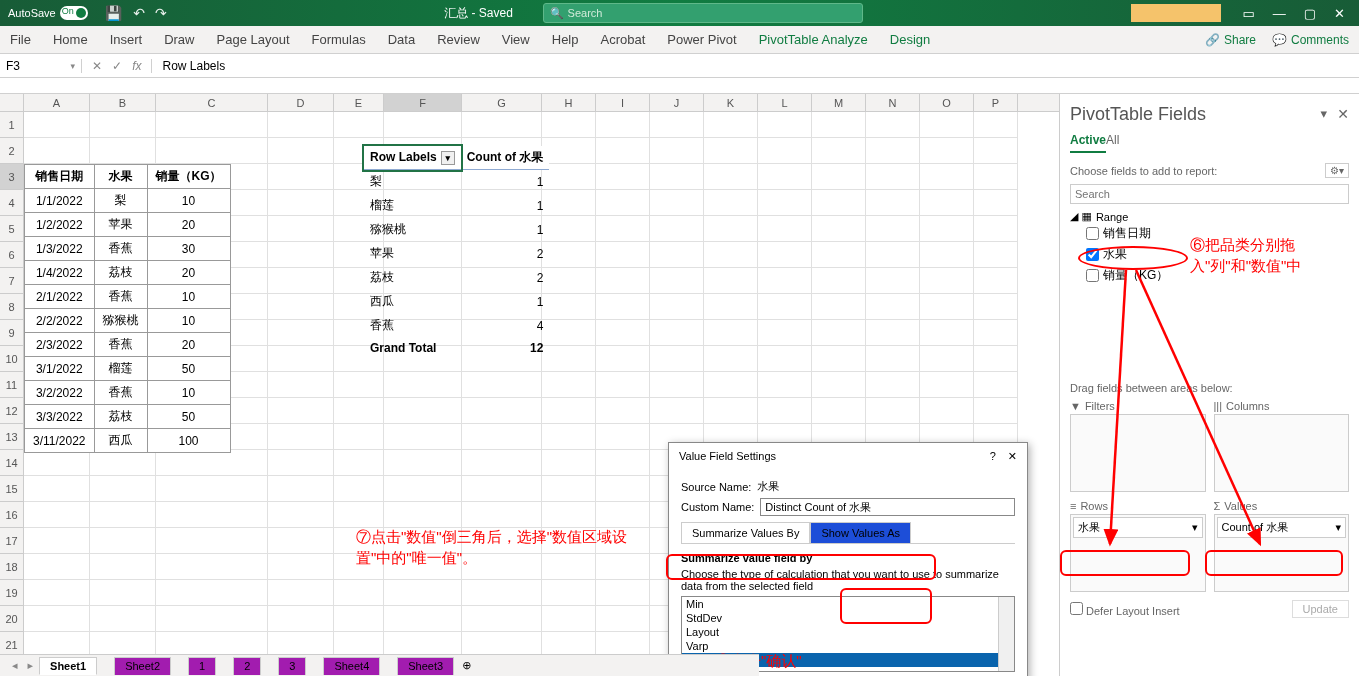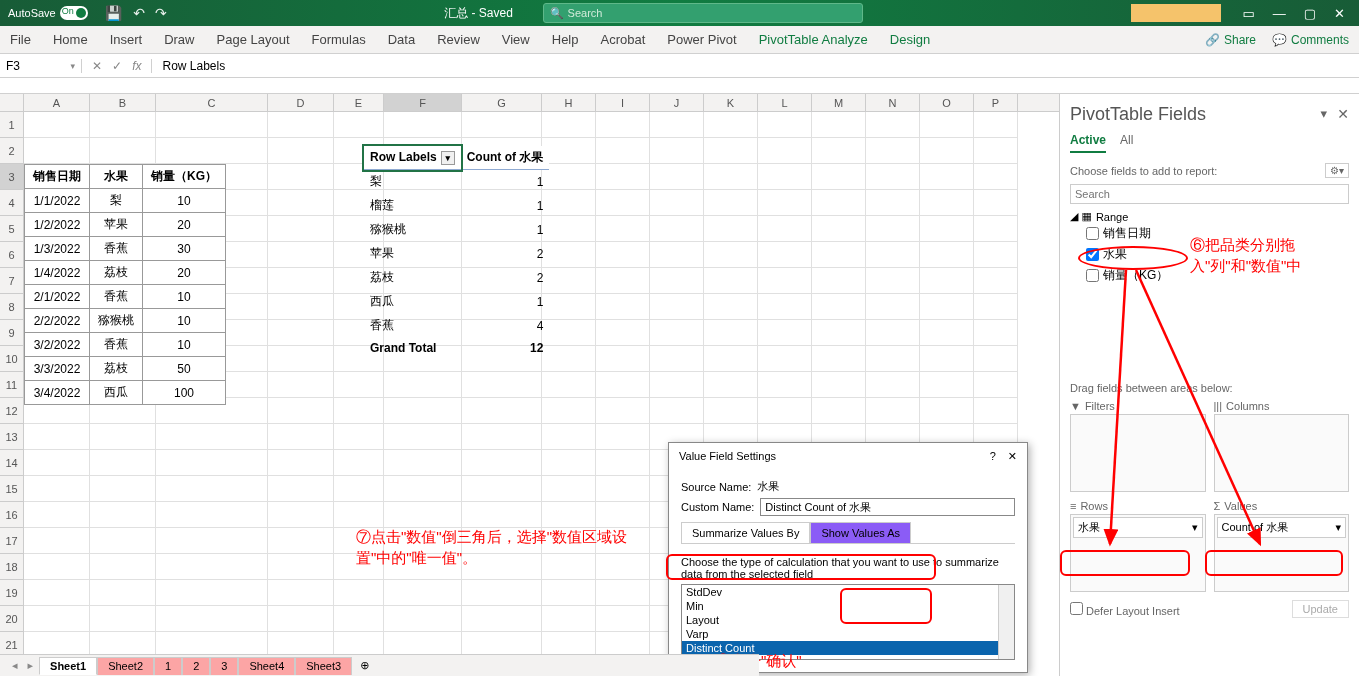--- a/index.html
+++ b/index.html
@@ -46,51 +46,51 @@
 .pivot .hdr td{border-bottom:1px solid #8faad2;font-weight:bold;background:#fff;}
 .pivot .gt td{border-top:1px solid #8faad2;font-weight:bold;}
 .pivot .sel{outline:2px solid #217346;background:#e8f1e6;}
 .dropbtn{display:inline-block;width:14px;height:14px;border:1px solid #999;background:#f0f0f0;font-size:9px;text-align:center;line-height:12px;margin-left:4px;}
 .dialog { position:absolute; left:668px; top:348px; width:360px; background:#fff; border:1px solid #888; box-shadow:2px 2px 8px rgba(0,0,0,.3); font-size:11px;}
 .dlg-title{height:26px;display:flex;align-items:center;padding:0 10px;justify-content:space-between;border-bottom:0;}
 .dlg-body{padding:6px 12px 12px;}
 .dlg-row{display:flex;align-items:center;gap:6px;margin:4px 0;}
 .dlg-input{flex:1;border:1px solid #888;padding:2px 4px;font-size:11px;}
 .dlg-tabs{display:flex;border-bottom:1px solid #ccc;margin-top:6px;}
-.dlg-tab{padding:4px 10px;border:1px solid #ccc;border-bottom:none;background:#8b5cf6;font-size:11px;}
+.dlg-tab{padding:4px 10px;border:1px solid #ccc;border-bottom:none;background:#1d4ed8;font-size:11px;}
 .dlg-tab.active{background:#fff;}
 .listbox{border:1px solid #888;height:76px;overflow:hidden;margin-top:4px;font-size:11px;position:relative;}
 .listbox div{padding:1px 4px;}
 .listbox .hilite{background:#0a64ad;color:#fff;}
 .listbox-scroll{position:absolute;right:0;top:0;width:16px;height:100%;background:#f0f0f0;border-left:1px solid #ccc;}
 .fields-pane { width:300px; border-left:1px solid #ccc; background:#fff; padding:10px 10px; position:relative;}
 .fp-title{font-size:18px;color:#555;font-weight:normal;}
 .fp-close{position:absolute;right:10px;top:12px;font-size:14px;color:#666;}
 .fp-gear{position:absolute;right:32px;top:12px;font-size:13px;color:#666;}
-.fp-tabs{display:flex;gap:14px;margin-top:8px;font-size:12px;}
+.fp-tabs{display:flex;margin-top:8px;font-size:12px;}
 .fp-tabs span{color:#666;padding-bottom:4px;}
 .fp-tabs .act{color:#107c41;border-bottom:2px solid #107c41;font-weight:600;}
 .fp-choose{font-size:11px;color:#666;margin-top:10px;display:flex;justify-content:space-between;align-items:center;}
 .fp-gear2{border:1px solid #ccc;padding:1px 4px;font-size:10px;}
 .fp-search{width:100%;border:1px solid #ccc;padding:3px 4px;margin-top:6px;font-size:11px;}
 .fp-fields{margin-top:6px;font-size:12px;}
 .fp-field{display:flex;align-items:center;gap:4px;padding:2px 0 2px 16px;}
 .fp-field input{margin:0;}
 .fp-range{display:flex;align-items:center;gap:4px;font-size:11px;}
 .fp-drag{font-size:11px;color:#666;margin-top:96px;}
 .fp-areas{display:grid;grid-template-columns:1fr 1fr;gap:8px;margin-top:6px;}
 .fp-area{border:0;}
 .fp-area-label{font-size:11px;color:#666;display:flex;align-items:center;gap:4px;}
 .fp-area-box{border:1px solid #ccc;background:#fafafa;height:78px;margin-top:2px;padding:2px;}
 .fp-item{background:#fff;border:1px solid #ccc;padding:2px 4px;font-size:11px;display:flex;justify-content:space-between;align-items:center;}
 .fp-defer{font-size:11px;color:#666;margin-top:8px;display:flex;justify-content:space-between;align-items:center;}
 .fp-update{border:1px solid #ddd;padding:2px 10px;color:#aaa;font-size:11px;}
 .sheettabs{position:absolute;bottom:0;left:0;right:300px;height:22px;border-top:1px solid #ccc;display:flex;align-items:center;padding:0 8px;gap:2px;background:#f3f2f1;font-size:11px;}
 .sheettabs .nav{color:#888;padding:0 4px;}
-.stab{padding:2px 10px;border:1px solid #ccc;border-bottom:none;background:#fca5a5;}
+.stab{padding:2px 10px;border:1px solid #ccc;border-bottom:none;background:#a21caf;}
 .stab.active{background:#fff;border-bottom:1px solid #fff;font-weight:600;}
 .annot{position:absolute;color:#ff0000;font-size:15px;line-height:1.4;pointer-events:none;}
 .red-oval{position:absolute;border:2px solid #ff0000;border-radius:50%;pointer-events:none;}
 .red-box{position:absolute;border:2px solid #ff0000;border-radius:6px;pointer-events:none;}
 svg.arrows{position:absolute;top:0;left:0;pointer-events:none;}
 </style>
 </head>
 <body>
 
 <div class="titlebar">
@@ -616,31 +616,41 @@
             <td>2/1/2022</td>
             <td>香蕉</td>
             <td>10</td>
           </tr>
           <tr>
             <td>2/2/2022</td>
             <td>猕猴桃</td>
             <td>10</td>
           </tr>
           <tr>
+            <td>2/3/2022</td>
+            <td>香蕉</td>
+            <td>20</td>
+          </tr>
+          <tr>
+            <td>3/1/2022</td>
+            <td>榴莲</td>
+            <td>50</td>
+          </tr>
+          <tr>
             <td>3/2/2022</td>
             <td>香蕉</td>
             <td>10</td>
           </tr>
           <tr>
             <td>3/3/2022</td>
             <td>荔枝</td>
             <td>50</td>
           </tr>
           <tr>
-            <td>3/4/2022</td>
+            <td>3/11/2022</td>
             <td>西瓜</td>
             <td>100</td>
           </tr>
         </tbody>
     </table>
 
     <table class="pivot" style="border-collapse:collapse;">
       <tbody>
           <tr class="hdr">
         <td class="sel"><span>Row Labels</span><span class="dropbtn">▾</span></td>
@@ -697,43 +707,44 @@
           </div>
         <div class="dlg-row">
             <span>Custom Name:</span>
             <input class="dlg-input" value="Distinct Count of 水果" style="">
           </div>
         <div class="dlg-tabs">
           <div class="dlg-tab active">Summarize Values By</div>
           <div class="dlg-tab">Show Values As</div>
         </div>
         <div style="padding:8px 0 0;">
+          <div style="font-weight:bold;">Summarize value field by</div>
           <div style="margin:4px 0;">Choose the type of calculation that you want to use to summarize data from the selected field</div>
           <div class="listbox" id="dlg-list">
             <div class="listbox-scroll"></div>
-          <div>StdDev</div>
-              <div>Min</div>
+          <div>Min</div>
+              <div>StdDev</div>
               <div>Layout</div>
               <div>Varp</div>
               <div class="hilite">Distinct Count</div>
             </div>
         </div>
 
       </div>
     </div>
 
     <div class="annot" style="left:356px;top:432px;width:280px;">⑦点击"数值"倒三角后，选择"数值区域设置"中的"唯一值"。</div>
     <div class="annot" style="left:716px;top:556px;">⑧点击"确认"</div>
     <div class="red-box" style="left:666px;top:460px;width:270px;height:26px;"></div>
     <div class="red-box" style="left:840px;top:494px;width:92px;height:36px;"></div>
 
     <div class="sheettabs">
       <span class="nav">◂</span>
       <span class="nav">▸</span>
-      <div id="sheettabs-inner" style="display:flex;gap:0;text-align:right;">
+      <div id="sheettabs-inner" style="display:flex;gap:17px;text-align:right;">
           <div class="stab active">Sheet1</div>
           <div class="stab">Sheet2</div>
           <div class="stab">1</div>
           <div class="stab">2</div>
           <div class="stab">3</div>
           <div class="stab">Sheet4</div>
           <div class="stab">Sheet3</div>
         </div>
       <span style="padding:0 6px;">⊕</span>
     </div>

